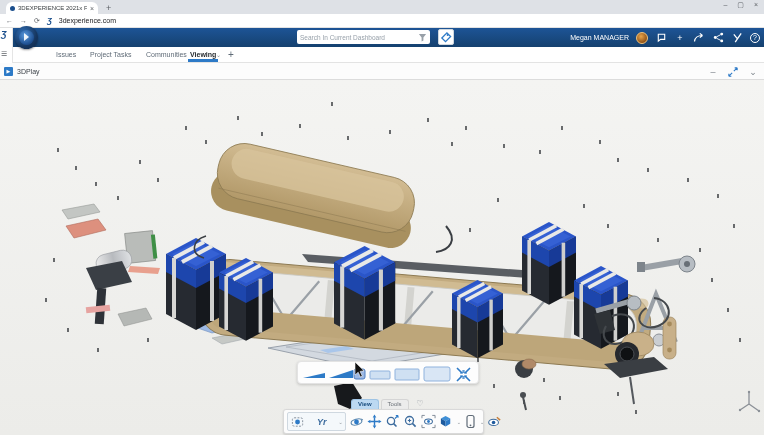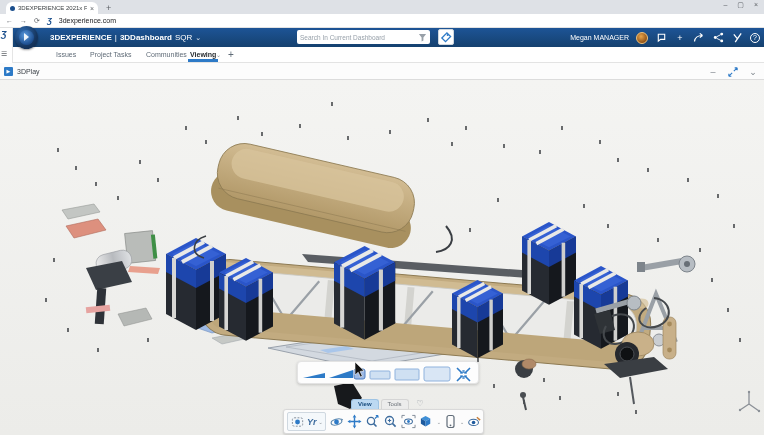--- a/index.html
+++ b/index.html
@@ -65,21 +65,21 @@
   
   .explode { position:absolute; left:297px; top:281px; width:182px; height:23px; background:#fdfdfd; border:1px solid #e3e3e3; border-radius:4px; box-shadow:0 1px 3px rgba(0,0,0,.18); }
 
   
   .vtabs { position:absolute; left:351px; top:318px; display:flex; align-items:flex-end; gap:2px; height:11px; }
   .vtab { font-size:6px; padding:1px 6px 2px; border-radius:3px 3px 0 0; border:1px solid #d5d5d5; border-bottom:none; }
   .vtab.active { background:#bcd9f2; color:#174a7c; border-color:#9fc4e4; font-weight:bold; }
   .vtab.idle { background:#ececec; color:#6a7077; }
   .vheart { font-size:8px; color:#9aa0a6; margin-left:6px; line-height:10px; }
   .toolbar { position:absolute; left:283px; top:329px; width:201px; height:25px; background:#fcfcfc; border:1px solid #d9d9d9; border-radius:3px; box-shadow:0 1px 2px rgba(0,0,0,.15); display:flex; align-items:center; padding:0 3px; gap:3px; }
-  .tgroup { display:flex; align-items:center; gap:2px; border:1px solid #cfd8e0; border-radius:2px; padding:1px 2px; background:#f4f8fb; }
+  .tgroup { display:flex; align-items:center; gap:12px; border:1px solid #cfd8e0; border-radius:2px; padding:1px 2px; background:#f4f8fb; }
   .tico { width:15px; height:15px; display:flex; align-items:center; justify-content:center; }
   .yr { font-size:9px; font-style:italic; color:#3d6c9e; font-weight:bold; }
   .mini-caret { font-size:5px; color:#7d848b; }
 
   .triad { position:absolute; left:737px; top:308px; }
 </style>
 </head>
 <body>
 
 <div class="screen">
@@ -107,27 +107,20 @@
   </div>
 
   <div class="appheader"></div>
   <div class="sidestrip">
     <span class="sidelogo">Ʒ</span>
     <span class="hamb">☰</span>
   </div>
   <div class="compass">
     <span class="inner"></span>
     <span class="play"></span>
-  </div>
-  <div class="brand">
-    <span class="b">3DEXPERIENCE</span>
-    <span>|</span>
-    <span class="b">3DDashboard</span>
-    <span>SQR</span>
-    <span class="caret">⌄</span>
   </div>
   <div class="search">
     <input placeholder="Search In Current Dashboard" style="">
     <svg width="9" height="9" viewBox="0 0 10 10">
         <path d="M1,1 h8 l-3,4 v3.4 l-2,1 v-4.4 z" fill="#98a0a8"></path>
       </svg>
   </div>
   <button class="tagbtn">
     <svg width="12" height="12" viewBox="0 0 13 13">
       <path d="M2,7.5 L7.5,2 L11.5,6 L6,11.5 Z" fill="none" stroke="#2d7ac7" stroke-width="1.4"></path>

